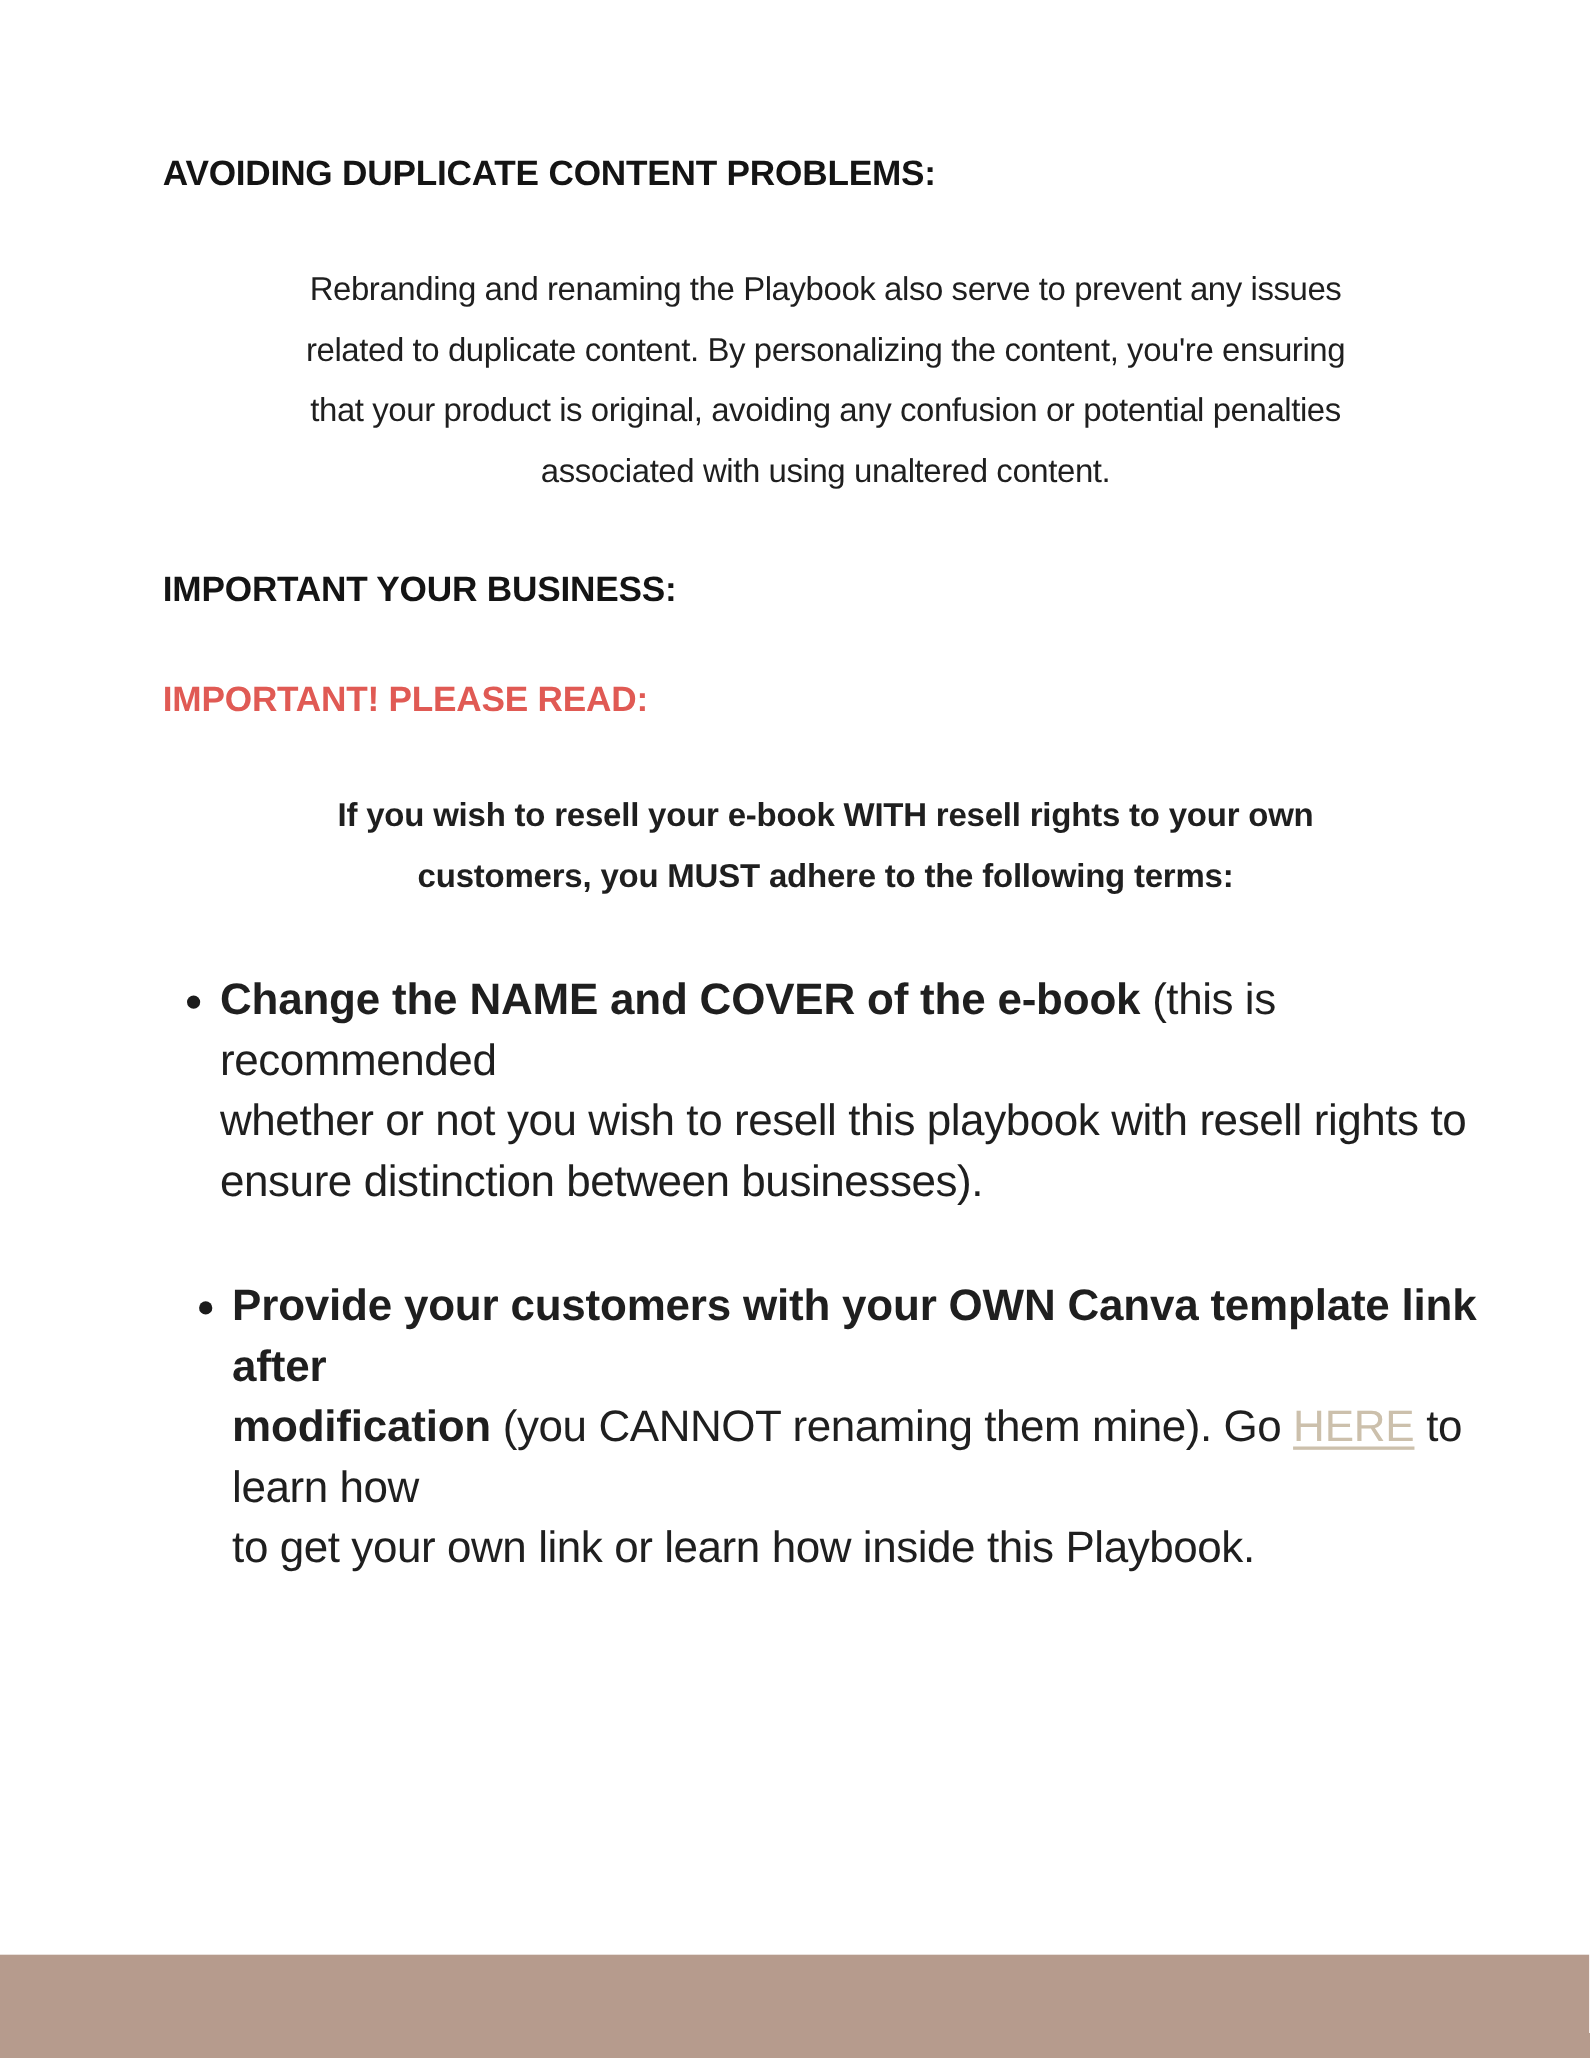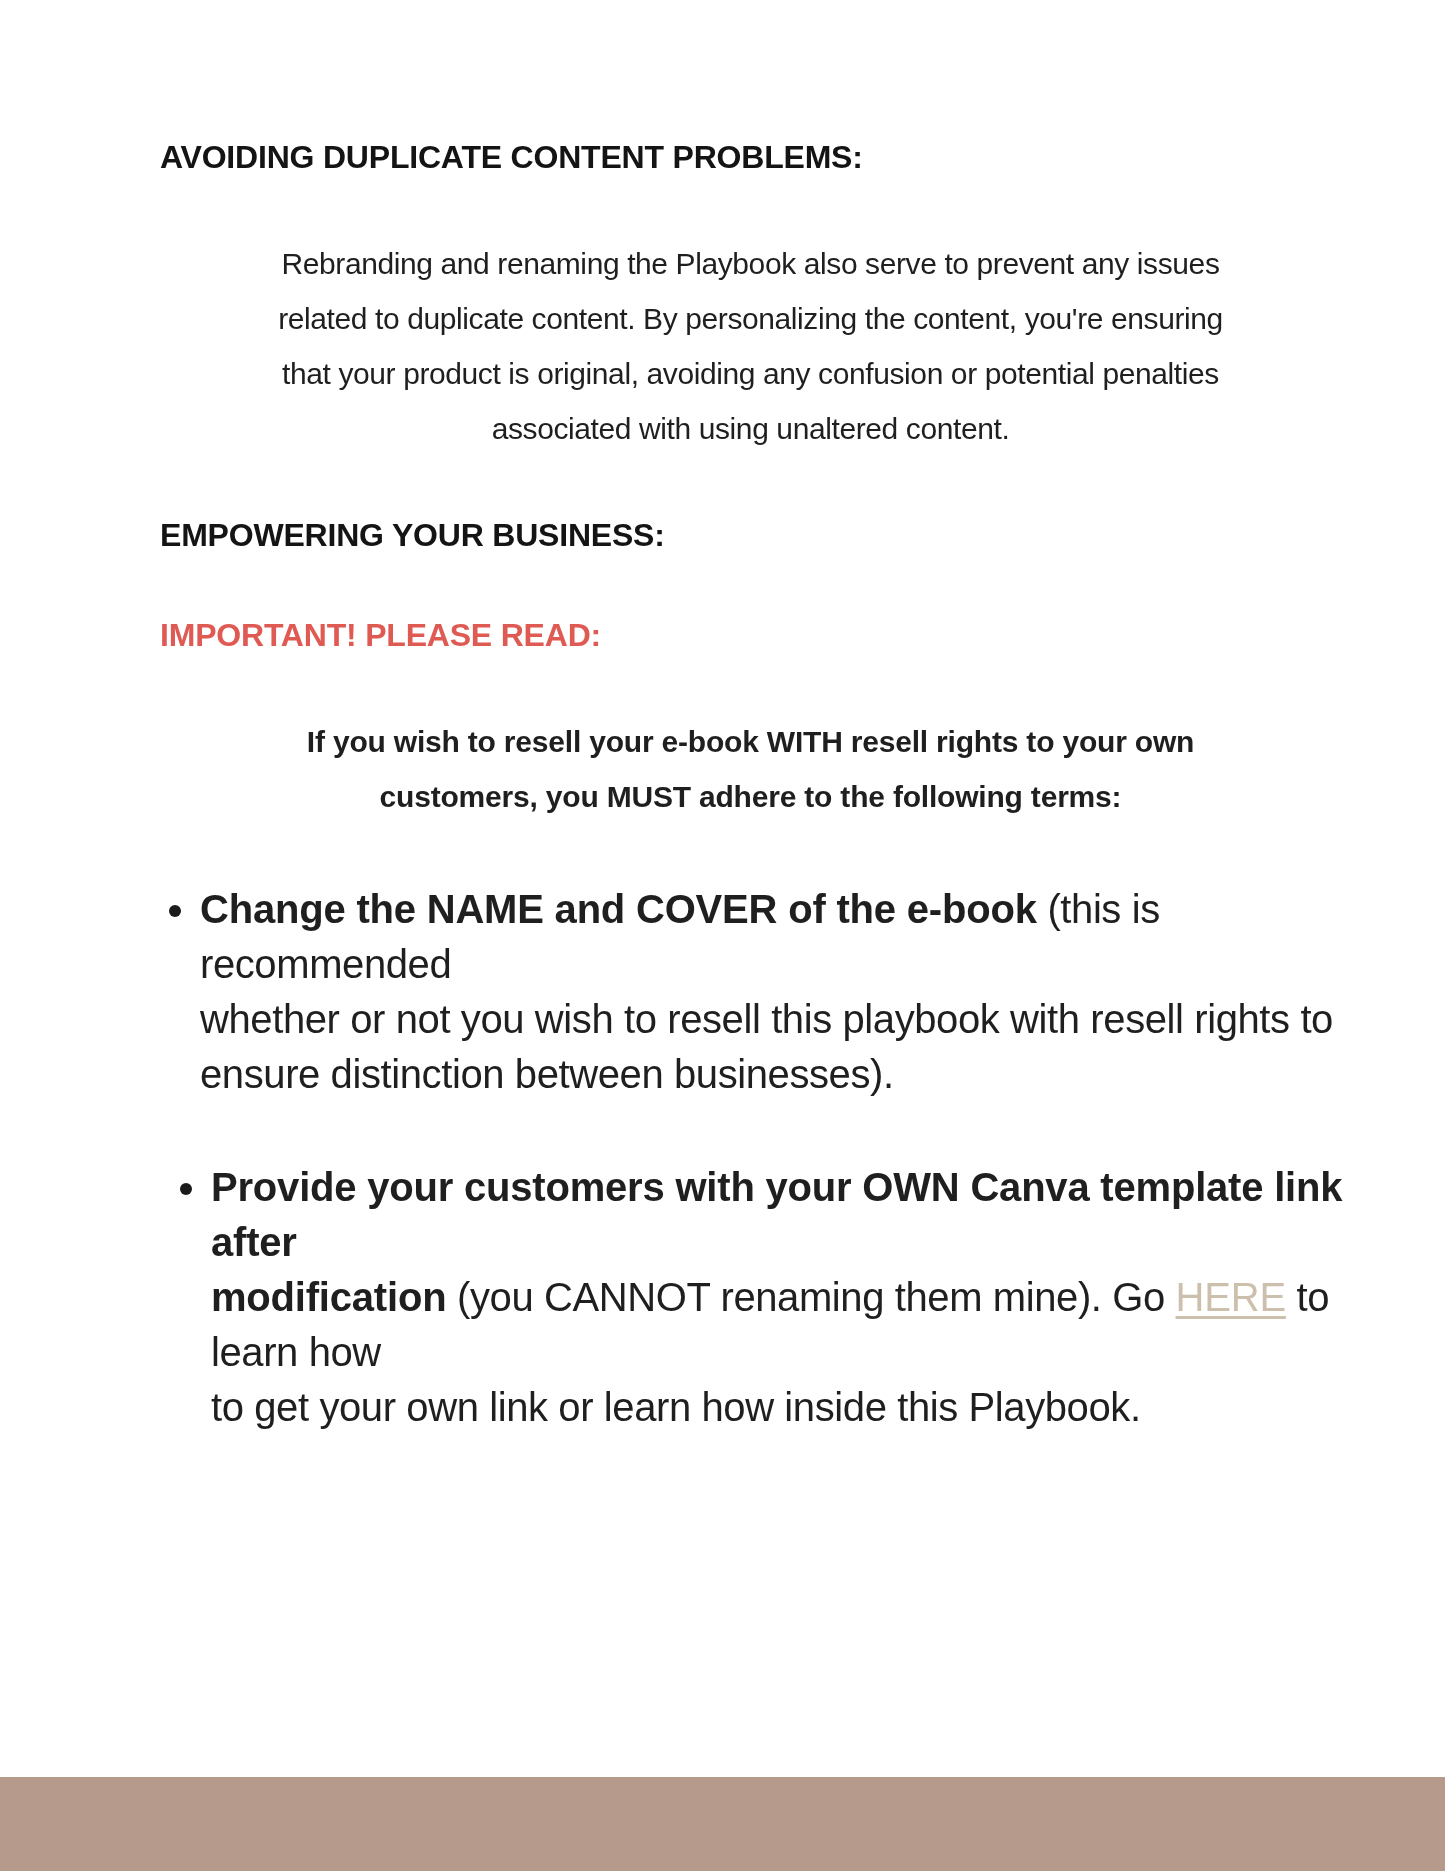--- a/index.html
+++ b/index.html
@@ -19,21 +19,21 @@
   }
   .content {
     padding: 136px 90px 0 146px;
   }
   .content h2 {
     font-size: 32px;
     line-height: 42px;
     font-weight: 700;
     letter-spacing: -0.2px;
     color: #141414;
-    margin: 0 0 58px 14px;
+    margin: 0 0 58px 2px;
     white-space: pre-line;
   }
   .content h2.accent {
     color: var(--accent-red, #e05a54);
   }
   .content p {
     font-size: 30px;
     line-height: 55px;
     letter-spacing: -0.4px;
     margin: 0 0 58px 0;
@@ -93,21 +93,21 @@
 
 <div class="page">
   <main class="content">
 
     <h2>AVOIDING DUPLICATE CONTENT PROBLEMS:</h2>
     <p>Rebranding and renaming the Playbook also serve to prevent any issues
 related to duplicate content. By personalizing the content, you're ensuring
 that your product is original, avoiding any confusion or potential penalties
 associated with using unaltered content.</p>
 
-    <h2>EMPOWERING YOUR BUSINESS:</h2>
+    <h2>IMPORTANT YOUR BUSINESS:</h2>
 
     <h2 class="accent">IMPORTANT! PLEASE READ:</h2>
     <p class="bold">If you wish to resell your e-book WITH resell rights to your own
 customers, you MUST adhere to the following terms:</p>
 
     <ul class="terms-list">
       <li><strong>Change the NAME and COVER of the e-book</strong><span> (this is recommended
 whether or not you wish to resell this playbook with resell rights to
 ensure distinction between businesses).</span></li>
       <li><strong>Provide your customers with your OWN Canva template link after

